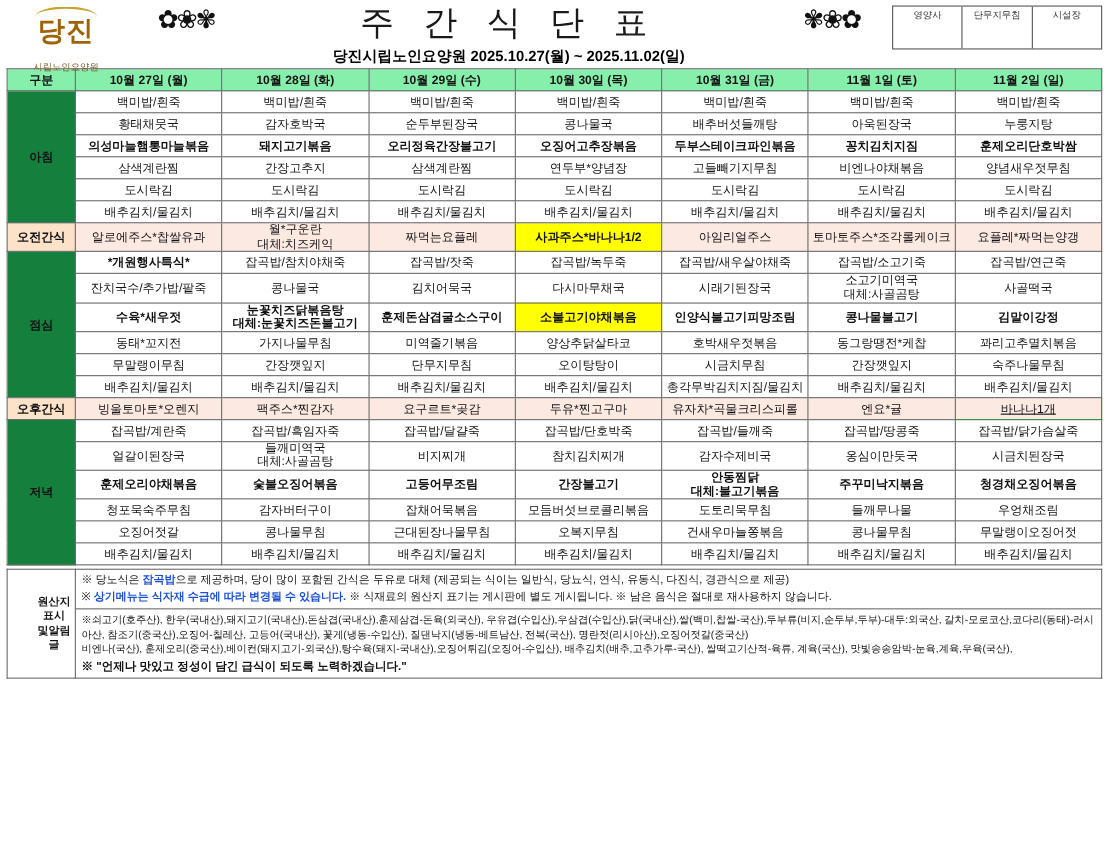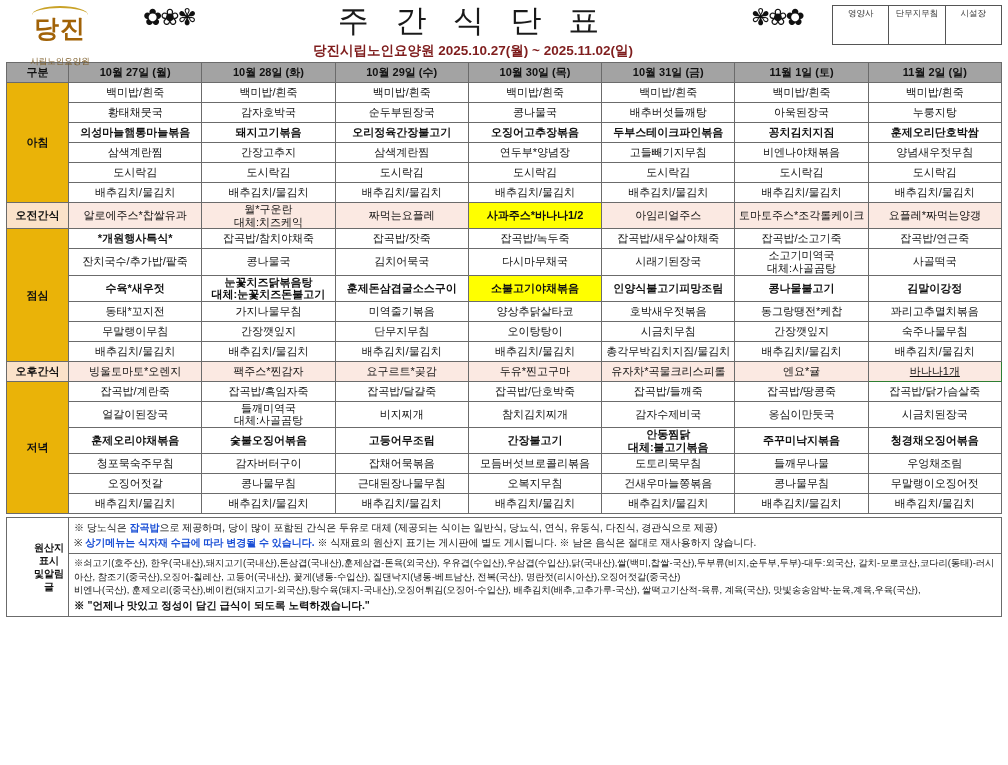--- a/index.html
+++ b/index.html
@@ -66,24 +66,24 @@
     font-size: 31px;
     font-weight: normal;
     letter-spacing: 9px;
     color: #1a1a1a;
     line-height: 1.1;
   }
   .sub-title {
     font-size: 13.5px;
     font-weight: bold;
     margin-top: 4px;
-    color: #7f1d1d;
+    color: #000000;
   }
   .sign-box {
-    width: 170px;
+    width: 191px;
     height: 40px;
     border: 1px solid #555;
     display: flex;
     margin-top: 1px;
   }
   .sign-cell {
     flex: 1;
     border-right: 1px solid #555;
     font-size: 8.5px;
     text-align: center;
@@ -102,28 +102,28 @@
   table.menu td, table.menu th {
     border: 1px solid #6b6b6b;
     text-align: center;
     vertical-align: middle;
     height: 20px;
     font-size: 11px;
     padding: 0 1px;
     color: #111;
   }
   thead th {
-    background: #a3a3a3;
+    background: #86efac;
     font-size: 12.5px;
     font-weight: bold;
     height: 26px;
   }
   .col-cat { width: 62px; }
   .rowlabel {
-    background: #eab308;
+    background: #15803d;
     font-weight: bold;
     font-size: 14px;
   }
   .bold { font-weight: bold; font-size: 12.5px; }
   .snack-row td { background: #fbe9e2; height: 22px; }
   .snack-row td.rowlabel { background: #fbe2c9; }
   .highlight { background: #ffff00 !important; font-weight: bold; }
   .red { color: #d81920; font-weight: bold; }
   .two-line { font-size: 10px; line-height: 1.15; }
   .greenbox { border: 1.5px solid #2e7d32 !important; text-decoration: underline; }

